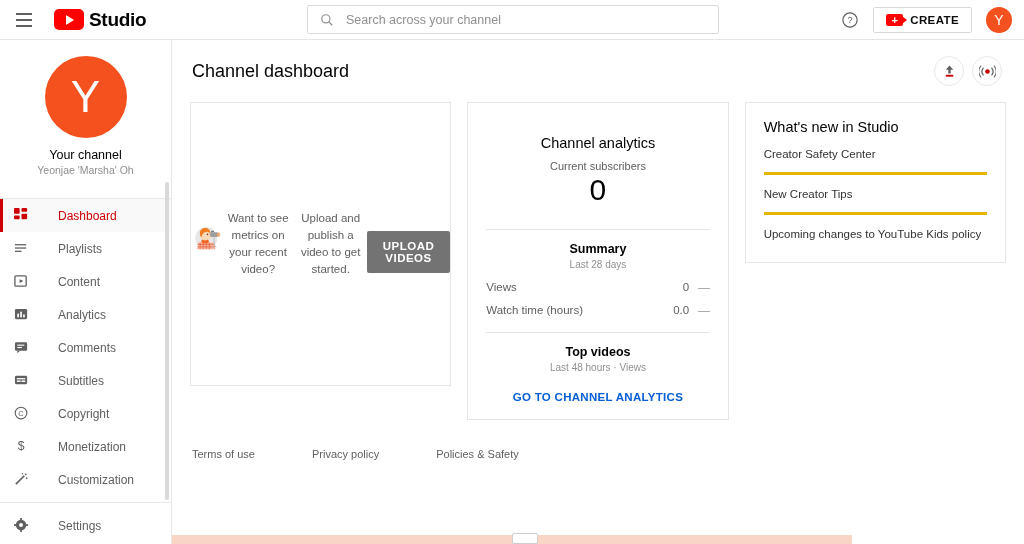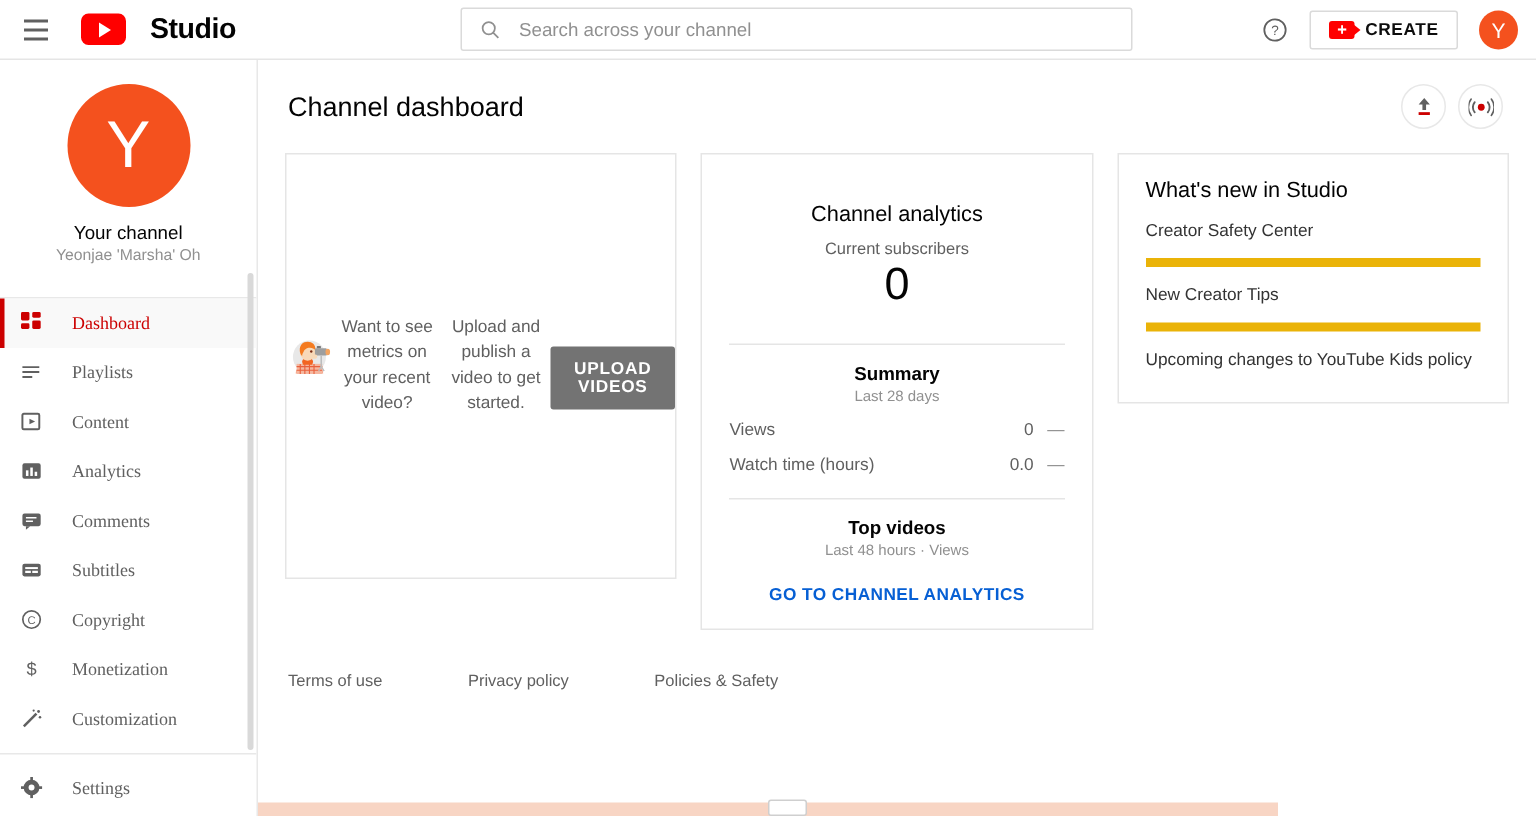--- a/index.html
+++ b/index.html
@@ -18,36 +18,36 @@
     background: #ffffff;
     border-bottom: 1px solid #e5e5e5;
     display: flex; align-items: center;
   }
   #hamburger {
     width: 24px; height: 24px; margin-left: 12px;
     display: flex; flex-direction: column; justify-content: center;
     gap: 4px; cursor: pointer;
   }
   #hamburger span { display: block; height: 2px; width: 16px; background: #606060; margin: 0 auto; }
-  #brand { display: flex; align-items: center; gap: 16px; margin-left: 18px; cursor: pointer; }
+  #brand { display: flex; align-items: center; gap: 5px; margin-left: 18px; cursor: pointer; }
   #yt-logo {
     width: 30px; height: 21px; background: #ff0000; border-radius: 5px;
     display: flex; align-items: center; justify-content: center;
   }
   #yt-logo .tri {
     width: 0; height: 0; margin-left: 2px;
     border-left: 8px solid #ffffff;
     border-top: 5px solid transparent;
     border-bottom: 5px solid transparent;
   }
   #brand-text { font-size: 19px; font-weight: bold; letter-spacing: -0.3px; color: #030303; }
 
   #searchwrap {
     position: absolute; left: 307px; top: 5px;
-    width: 448px; height: 29px;
+    width: 412px; height: 29px;
     border: 1px solid #dadada; border-radius: 2px;
     display: flex; align-items: center; background: #fff;
   }
   #search-icon { margin-left: 12px; display: flex; }
   #search-input {
     flex: 1; border: none; outline: none; background: transparent;
     font-family: "Liberation Sans", sans-serif;
     font-size: 12.5px; color: #606060; margin-left: 12px;
   }
   #search-input::placeholder { color: #909090; }
@@ -103,21 +103,21 @@
     display: flex; align-items: center; height: 33px;
     padding-left: 14px; cursor: pointer; position: relative;
     color: #606060;
   }
   .nav-item.active { background: #f9f9f9; color: #cc0000; }
   .nav-item.active:before {
     content: ""; position: absolute; left: 0; top: 0;
     width: 3px; height: 100%; background: #cc0000;
   }
   .nav-icon { width: 22px; display: flex; align-items: center; justify-content: flex-start; }
-  .nav-label { font-size: 12px; margin-left: 12px; font-family: Liberation Serif, serif; }
+  .nav-label { font-size: 12px; margin-left: 22px; }
   #nav-divider { height: 1px; background: #e8e8e8; margin: 6px 0; }
   #sb-track {
     position: absolute; right: 2px; top: 142px;
     width: 4px; height: 318px; background: #d9d9d9; border-radius: 2px;
   }
 
   
   #main {
     position: absolute; top: 40px; left: 172px;
     width: 852px; height: 504px; background: #fff;
@@ -165,21 +165,21 @@
   .metric-right { display: flex; align-items: center; gap: 9px; }
   .metric-dash { color: #909090; }
   #analytics-link {
     font-size: 11.5px; font-weight: bold; letter-spacing: 0.3px;
     color: #065fd4; margin-top: 18px; display: inline-block; cursor: pointer;
   }
 
   #card-news { width: 262px; padding: 16px 18px 10px; }
   .news-item {
     font-size: 11.5px; color: #333; padding: 13px 0 12px;
-    border-bottom: 6px solid #eab308; cursor: pointer;
+    border-bottom: 3px solid #eab308; cursor: pointer;
   }
   .news-item:first-of-type { padding-top: 20px; }
   .news-item:last-child { border-bottom: none; }
 
   #footer { display: flex; gap: 57px; padding: 28px 0 0 20px; }
   .foot-link { font-size: 11px; color: #606060; cursor: pointer; }
 
   
   #bottom-banner {
     position: absolute; left: 172px; bottom: 0;

